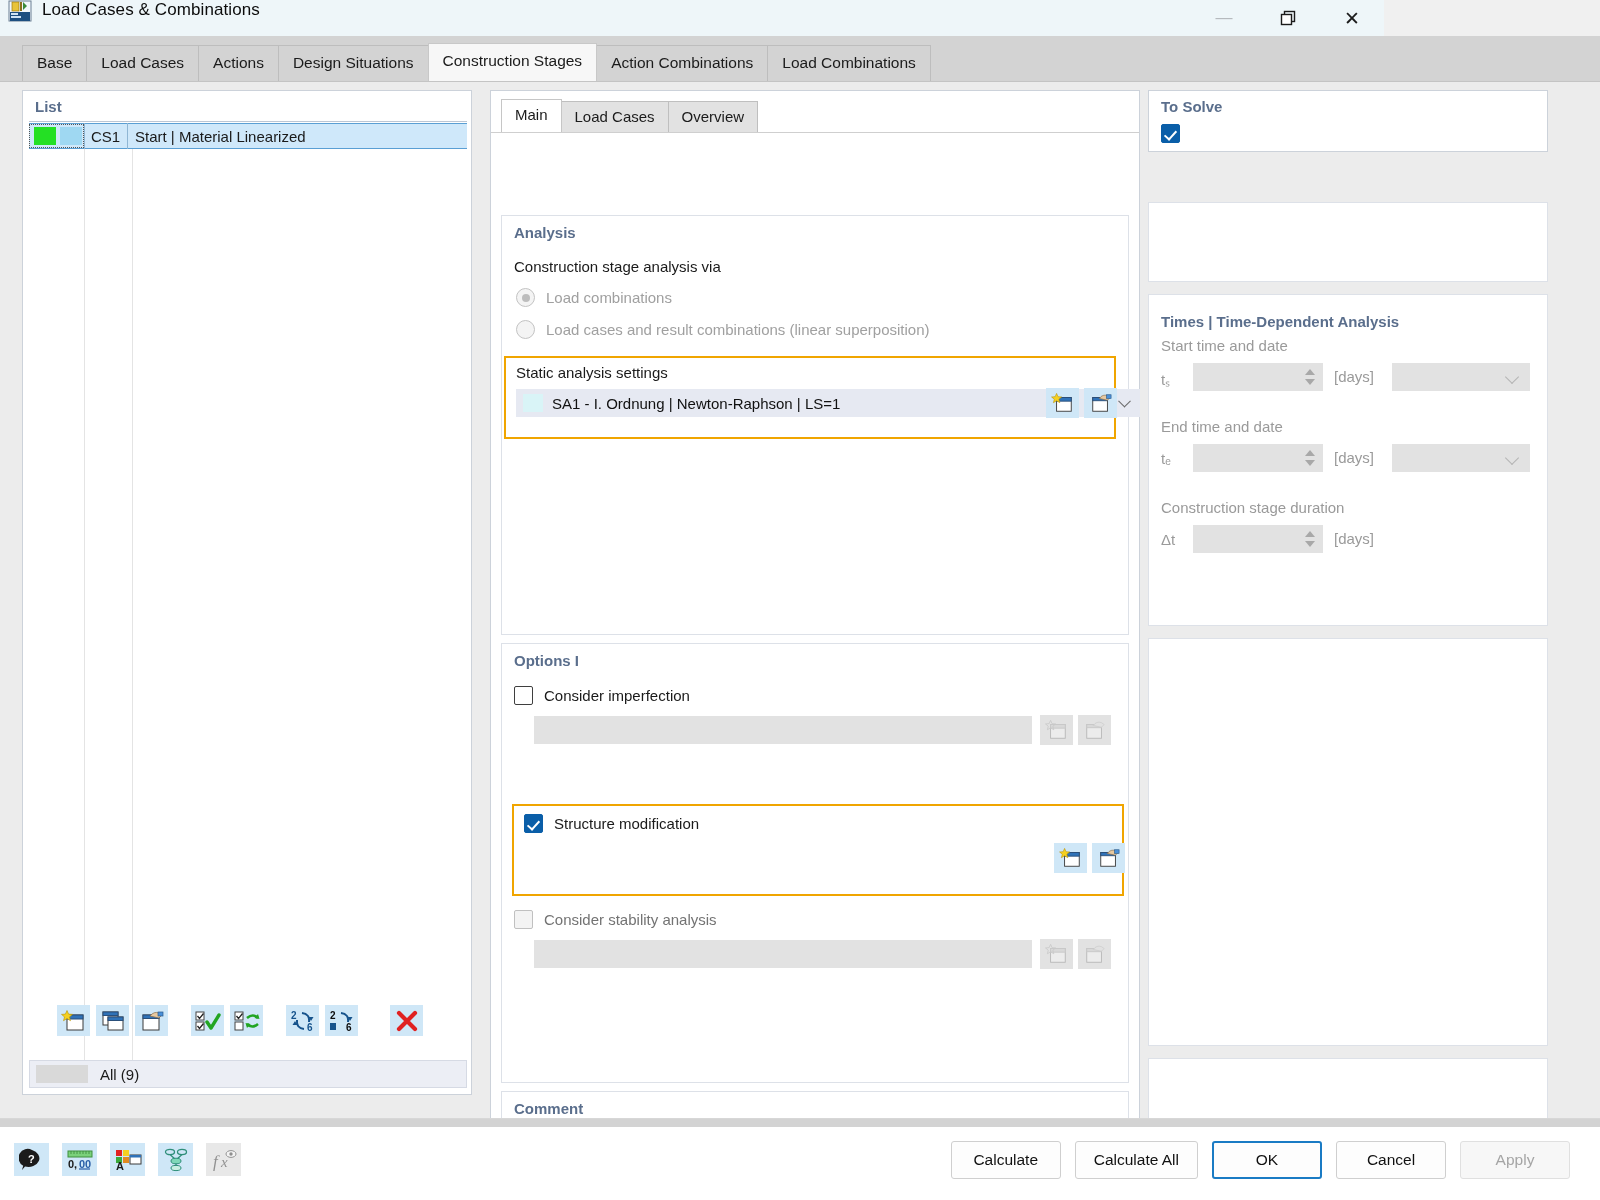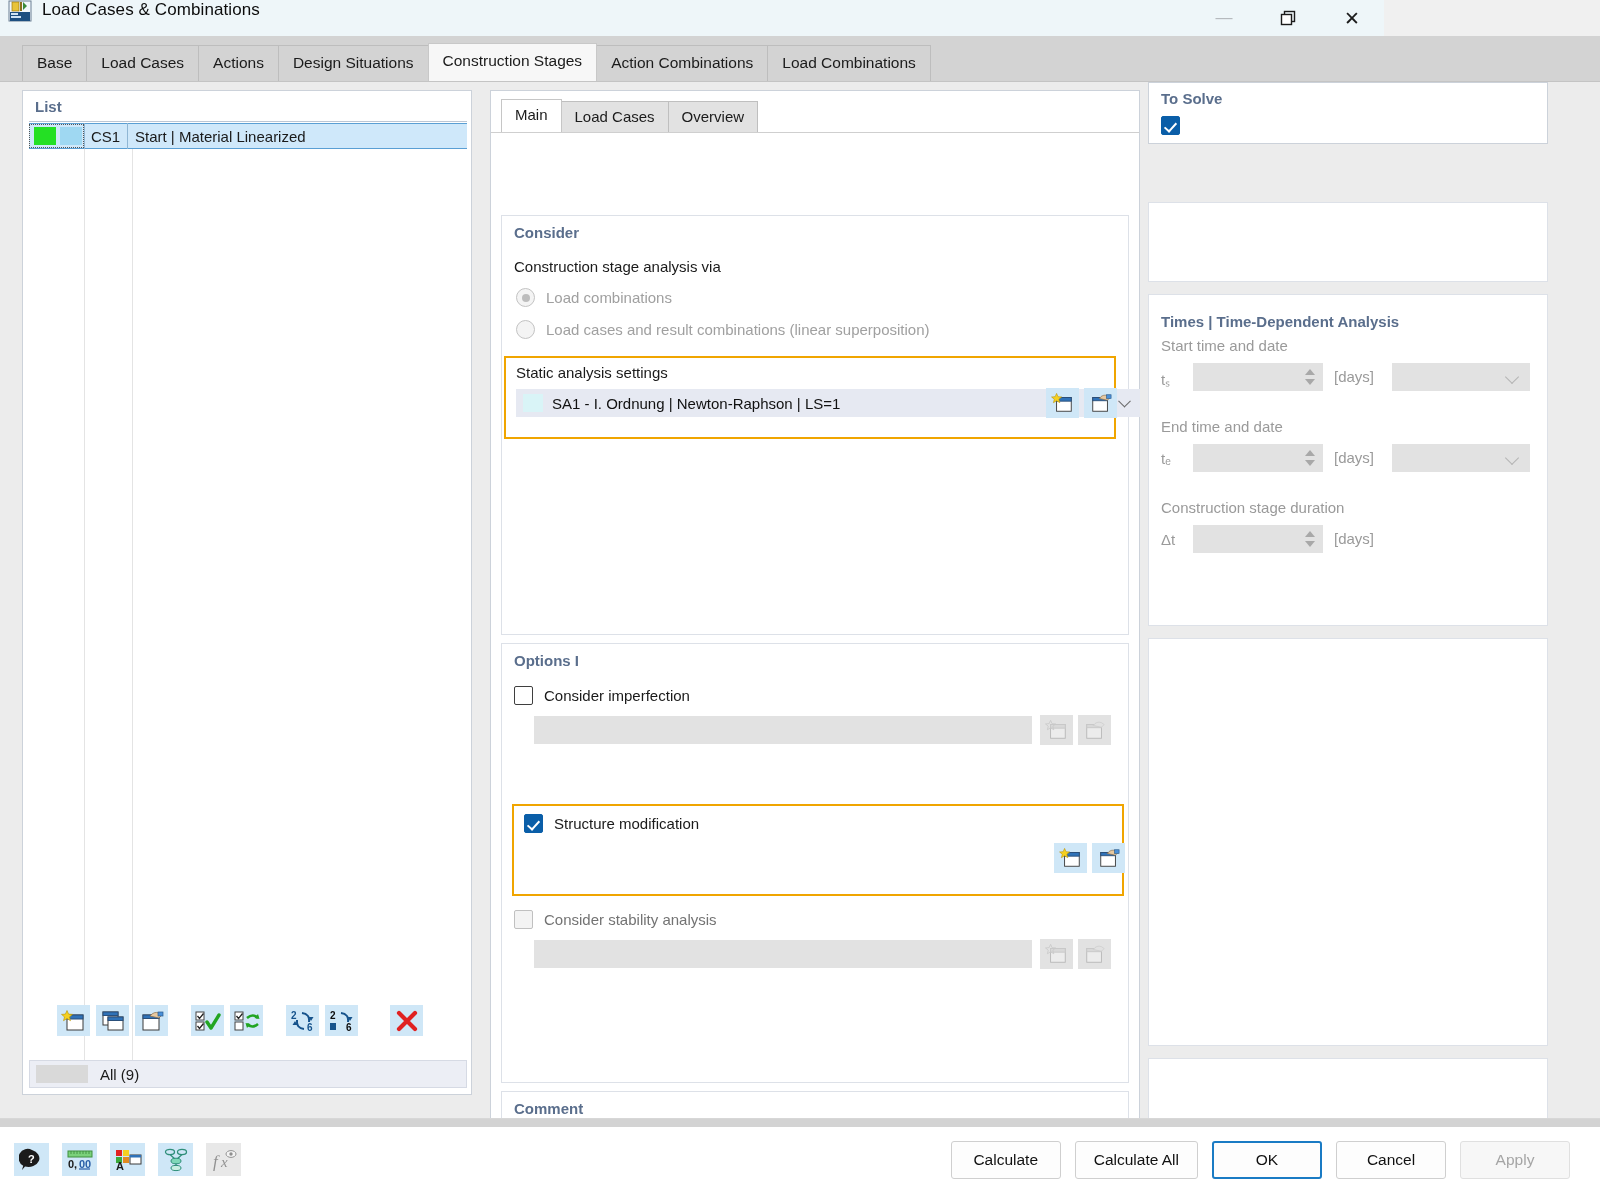--- a/index.html
+++ b/index.html
@@ -196,21 +196,21 @@
   .radio-row { position: absolute; display: flex; align-items: center; gap: 11px; font-size: 15px; color: #a0a0a0; }
 
   .highlight-box {
     position: absolute; border: 2.5px solid #f0a500; background: #ffffff;
   }
 
   .plain-text { position: absolute; font-size: 15px; }
 
   
   .right-panel {
-    position: absolute; left: 1148px; top: 0; width: 400px; height: 62px;
+    position: absolute; left: 1148px; top: 8px; width: 400px; height: 62px;
     background: #ffffff; border: 1px solid #ccd2da; padding-left: 36px;
   }
   .rbox { position: absolute; background: #ffffff; border: 1px solid #dde1e8; }
   .spin {
     position: absolute; height: 28px; background: #e2e2e2;
   }
   .spin::after {
     content: ""; position: absolute; right: 8px; top: 6px;
     width: 0; height: 0; border-left: 5px solid transparent; border-right: 5px solid transparent;
     border-bottom: 6px solid #a8a8a8;
@@ -429,21 +429,21 @@
 
     <div class="inner-tabs" style="top:8px;">
       <div class="itab active">Main</div>
       <div class="itab">Load Cases</div>
       <div class="itab">Overview</div>
     </div>
     <div style="position:absolute; left:0; top:41px; width:648px; height:1px; background:#cfcfcf;"></div>
 
 
     <div class="group" style="left:10px; top:124px; width:628px; height:420px;">
-      <div class="panel-title group-title">Consider</div>
+      <div class="panel-title group-title">Analysis</div>
 
       <div class="plain-text" style="left:12px; top:42px;">Construction stage analysis via</div>
 
       <div class="radio-row" style="left:14px; top:72px;">
         <span class="radio on"></span>
         <span>Load combinations</span>
       </div>
       <div class="radio-row" style="left:14px; top:104px;">
         <span class="radio"></span>
         <span>Load cases and result combinations (linear superposition)</span>

